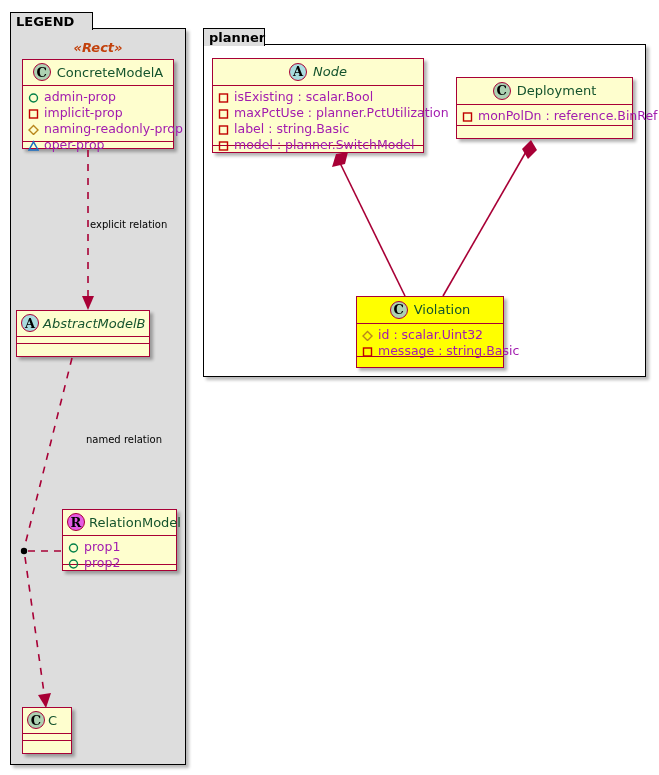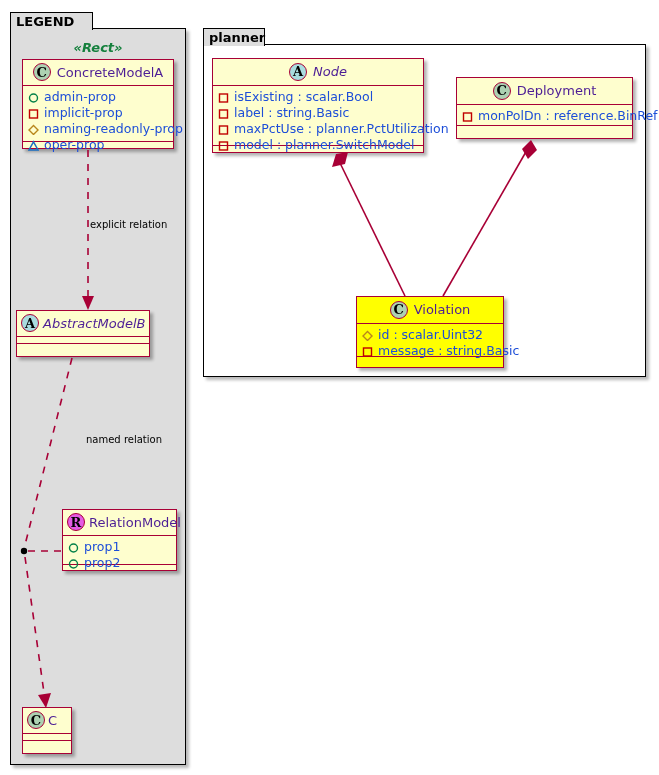--- a/index.html
+++ b/index.html
@@ -48,21 +48,21 @@
     z-index: 2;
   }
   .pkg-legend-body { background: #dddddd; box-shadow: 3px 3px 3px rgba(0,0,0,0.28); }
   .pkg-planner-body { background: #ffffff; box-shadow: 3px 3px 3px rgba(0,0,0,0.28); }
 
   .pkg-stereo {
     position: absolute;
     font-size: 13px;
     font-style: italic;
     font-weight: bold;
-    color: #15803d;
+    color: #c2410c;
     text-align: center;
     z-index: 3;
   }
 
   
   .cls {
     position: absolute;
     border: 1px solid #a80036;
     background: #fefece;
     box-sizing: border-box;
@@ -75,21 +75,21 @@
     border-bottom: 1px solid #a80036;
     box-sizing: border-box;
     display: flex;
     align-items: center;
     justify-content: center;
     gap: 6px;
     padding: 3px 6px 4px 6px;
   }
   .cls-name {
     font-size: 13px;
-    color: #4c1d95;
+    color: #14532d;
     white-space: nowrap;
     line-height: 15px;
   }
   .cls-name.italic { font-style: italic; }
   .cls-attrs {
     position: relative;
     border-bottom: 1px solid #a80036;
     box-sizing: border-box;
     padding: 3px 5px 3px 5px;
   }
@@ -100,21 +100,21 @@
   }
   .attr-row {
     display: flex;
     align-items: center;
     gap: 5px;
     height: 16px;
     white-space: nowrap;
   }
   .attr-text {
     font-size: 12.5px;
-    color: #1d4ed8;
+    color: #a21caf;
     line-height: 14px;
   }
 
   
   .badge {
     width: 18px; height: 18px;
     border-radius: 50%;
     display: inline-flex;
     align-items: center;
     justify-content: center;
@@ -269,29 +269,29 @@
             </svg>
         </span>
         <span class="attr-text">isExisting : scalar.Bool</span>
       </div>
       <div class="attr-row">
         <span class="vis">
           <svg width="11" height="11">
               <rect x="1.5" y="2" width="8" height="8" fill="none" stroke="#c00000" stroke-width="1.4"></rect>
             </svg>
         </span>
+        <span class="attr-text">maxPctUse : planner.PctUtilization</span>
+      </div>
+      <div class="attr-row">
+        <span class="vis">
+          <svg width="11" height="11">
+              <rect x="1.5" y="2" width="8" height="8" fill="none" stroke="#c00000" stroke-width="1.4"></rect>
+            </svg>
+        </span>
         <span class="attr-text">label : string.Basic</span>
-      </div>
-      <div class="attr-row">
-        <span class="vis">
-          <svg width="11" height="11">
-              <rect x="1.5" y="2" width="8" height="8" fill="none" stroke="#c00000" stroke-width="1.4"></rect>
-            </svg>
-        </span>
-        <span class="attr-text">maxPctUse : planner.PctUtilization</span>
       </div>
       <div class="attr-row">
         <span class="vis">
           <svg width="11" height="11">
               <rect x="1.5" y="2" width="8" height="8" fill="none" stroke="#c00000" stroke-width="1.4"></rect>
             </svg>
         </span>
         <span class="attr-text">model : planner.SwitchModel</span>
       </div>
     </div>

